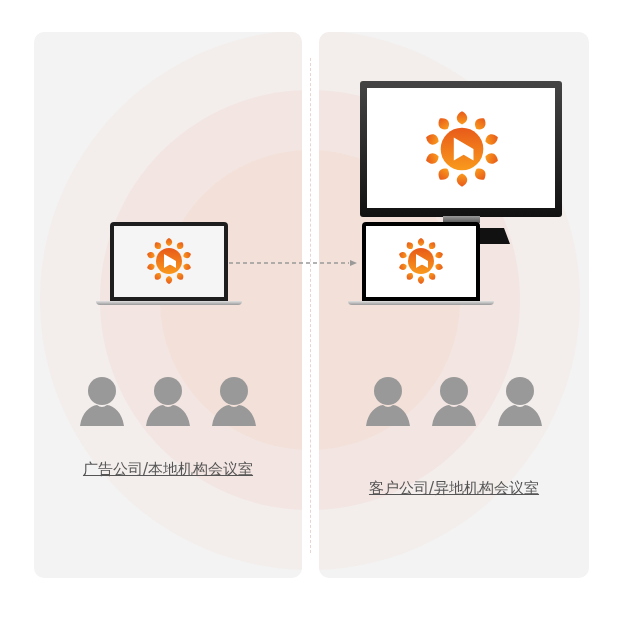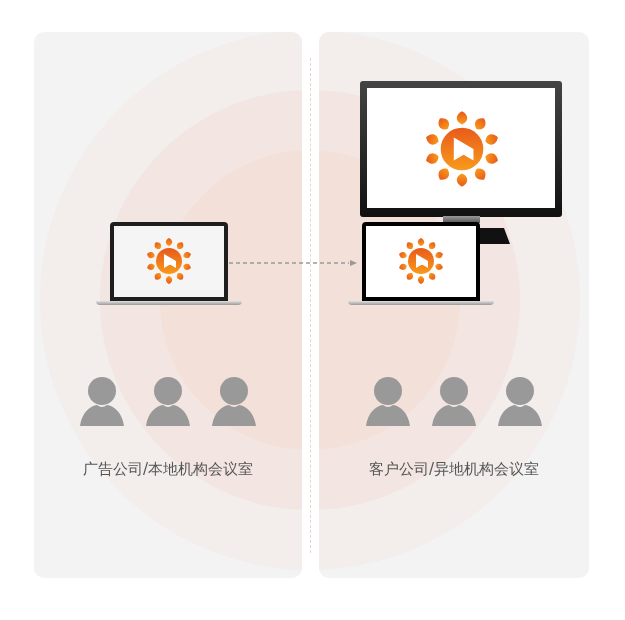--- a/index.html
+++ b/index.html
@@ -14,21 +14,21 @@
   .laptop-screen{position:absolute;background:#1e1e1e;border-radius:4px 4px 0 0;}
   .laptop-screen .inner{position:absolute;left:4px;top:4px;right:4px;bottom:4px;background:#f5f5f5;}
   .laptop-base{position:absolute;height:4px;background:linear-gradient(#e0e0e0,#9a9a9a);border-radius:0 0 6px 6px;}
   .monitor{position:absolute;left:360px;top:81px;width:202px;height:136px;background:linear-gradient(#444,#111);border-radius:3px;}
   .monitor .inner{position:absolute;left:7px;top:7px;right:7px;bottom:9px;background:#ffffff;}
   .neck{position:absolute;left:443px;top:216px;width:37px;height:7px;background:linear-gradient(#999,#555);}
   .stand{position:absolute;left:480px;top:228px;width:30px;height:16px;background:#111;clip-path:polygon(0 0,80% 0,100% 100%,0 100%);}
   .logo{position:absolute;}
   .arrow{position:absolute;left:229px;top:260px;width:128px;height:6px;}
   .person{position:absolute;width:44px;height:50px;}
-  .caption{position:absolute;font-size:15px;color:#555;width:260px;text-align:center;letter-spacing:0px;}
+  .caption{position:absolute;font-size:15px;color:#555;width:260px;text-align:center;letter-spacing:0px;text-decoration:underline;}
 </style>
 </head>
 <body>
 
 <div class="stage">
 
   <div class="panel left"></div>
   <div class="panel right"></div>
 
   <svg class="glow" viewBox="0 0 625 620">
@@ -166,15 +166,15 @@
   <svg class="person" style="left:432px;top:376px;" viewBox="0 0 44 50">
       <circle cx="22" cy="15" r="14" fill="#999"></circle>
       <path d="M0,50 C2,36 10,30 17,29 Q22,33 27,29 C34,30 42,36 44,50Z" fill="#999"></path>
     </svg>
   <svg class="person" style="left:498px;top:376px;" viewBox="0 0 44 50">
       <circle cx="22" cy="15" r="14" fill="#999"></circle>
       <path d="M0,50 C2,36 10,30 17,29 Q22,33 27,29 C34,30 42,36 44,50Z" fill="#999"></path>
     </svg>
 
   <div class="caption" style="left:38px;top:460px;">广告公司/本地机构会议室</div>
-  <div class="caption" style="left:324px;top:460px;">客户公司/异地机构会议室</div>
+  <div class="caption" style="left:324px;top:479px;">客户公司/异地机构会议室</div>
 
 </div>
 
 </body></html>

